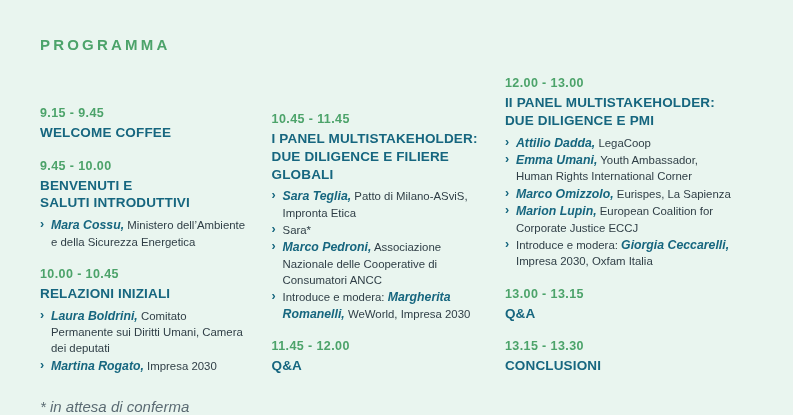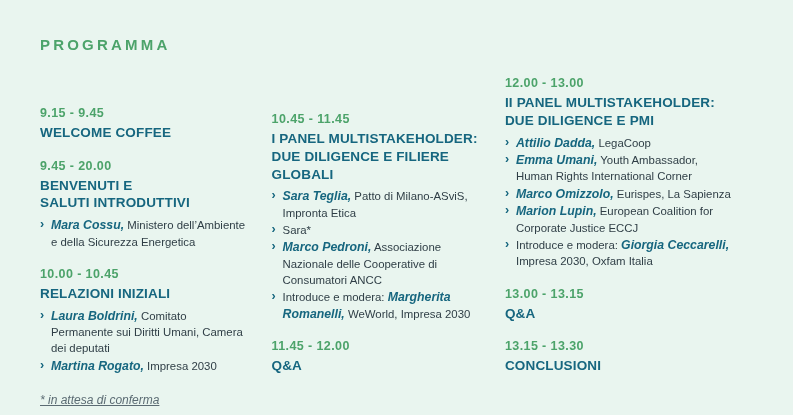--- a/index.html
+++ b/index.html
@@ -92,40 +92,39 @@
     color: #2f3e46;
     font-size: 11.4px;
   }
   .plain {
     color: #2f3e46;
     font-size: 11.4px;
   }
   .footnote {
     position: absolute;
     left: 40px;
-    bottom: 8px;
-    font-size: 12px;
+    bottom: 0;
+    font-size: 15px;
     color: #5b6b73;
     font-style: italic;
-    text-decoration: underline;
   }
 </style>
 </head>
 <body>
 
 <div class="page">
   <div class="heading">PROGRAMMA</div>
   <div class="columns">
     <div class="col col1">
         <div class="block">
           <div class="time">9.15 - 9.45</div>
           <div class="title nogap">WELCOME COFFEE</div>
         </div>
         <div class="block">
-          <div class="time">9.45 - 20.00</div>
+          <div class="time">9.45 - 10.00</div>
           <div class="title">BENVENUTI E<br>SALUTI INTRODUTTIVI</div>
           <ul class="people">
             <li><span class="name">Mara Cossu,</span><span class="role"> Ministero dell’Ambiente e della Sicurezza Energetica</span></li>
           </ul>
         </div>
         <div class="block">
           <div class="time">10.00 - 10.45</div>
           <div class="title">RELAZIONI INIZIALI</div>
           <ul class="people">
             <li><span class="name">Laura Boldrini,</span><span class="role"> Comitato Permanente sui Diritti Umani, Camera dei deputati</span></li>

